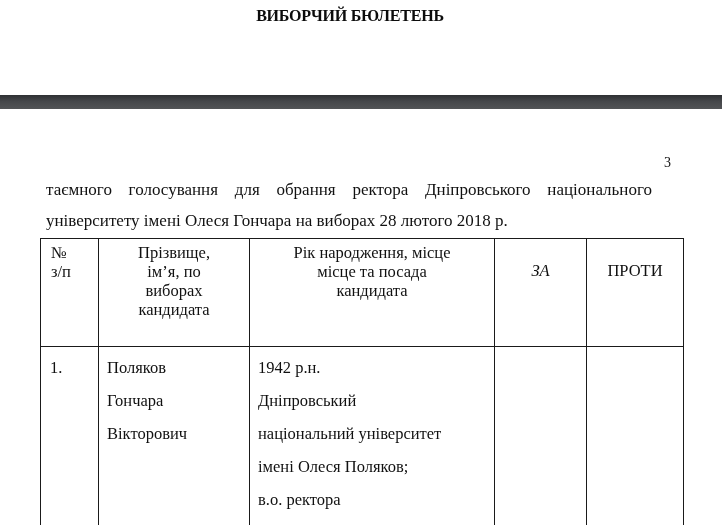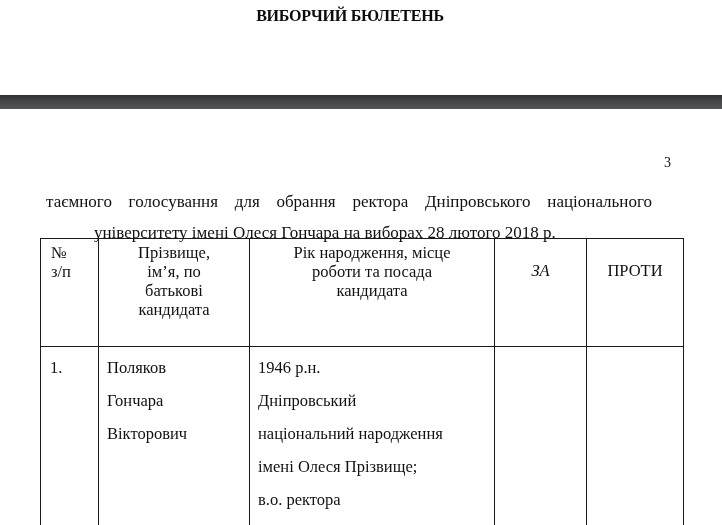--- a/index.html
+++ b/index.html
@@ -38,35 +38,34 @@
     }
     .page-number {
       position: absolute;
       left: 664px;
       top: 155px;
       font-size: 14px;
     }
     .intro {
       position: absolute;
       left: 46px;
-      top: 186px;
+      top: 174px;
       width: 606px;
       font-size: 17px;
       line-height: 31px;
     }
     .intro .line1 {
       display: block;
       text-align: justify;
       text-align-last: justify;
       white-space: nowrap;
     }
     .intro .line2 {
       display: block;
       white-space: nowrap;
-      margin-left: 48px;
     }
     table.ballot {
       position: absolute;
       left: 40px;
       top: 238px;
       border-collapse: collapse;
       font-size: 16.5px;
     }
     table.ballot td, table.ballot th {
       border: 1.3px solid #1a1a1a;
@@ -127,42 +126,42 @@
 <table class="ballot">
   <tbody>
       <tr>
     <th class="hdr-cell hdr-num col-num">
       <span class="line">№</span>
       <span class="line">з/п</span>
     </th>
     <th class="hdr-cell col-name">
       <span class="line">Прізвище,</span>
       <span class="line">ім’я, по</span>
-      <span class="line">батькові</span>
+      <span class="line">виборах</span>
       <span class="line">кандидата</span>
     </th>
     <th class="hdr-cell col-info">
       <span class="line">Рік народження, місце</span>
-      <span class="line">роботи та посада</span>
+      <span class="line">місце та посада</span>
       <span class="line">кандидата</span>
     </th>
     <th class="hdr-cell hdr-za col-za">ЗА</th>
     <th class="hdr-cell hdr-proty col-proty">ПРОТИ</th>
   </tr>
   <tr class="body-row">
     <td class="cell-num">1.</td>
     <td class="cell-name">
       <span class="line">Поляков</span>
       <span class="line">Гончара</span>
       <span class="line">Вікторович</span>
     </td>
     <td class="cell-info">
-      <span class="line">1946 р.н.</span>
+      <span class="line">1942 р.н.</span>
       <span class="line">Дніпровський</span>
-      <span class="line">національний народження</span>
-      <span class="line">імені Олеся Прізвище;</span>
+      <span class="line">національний університет</span>
+      <span class="line">імені Олеся Поляков;</span>
       <span class="line">в.о. ректора</span>
     </td>
     <td class="cell-za"></td>
     <td class="cell-proty"></td>
   </tr>
 </tbody>
   </table>
 
 </body></html>

